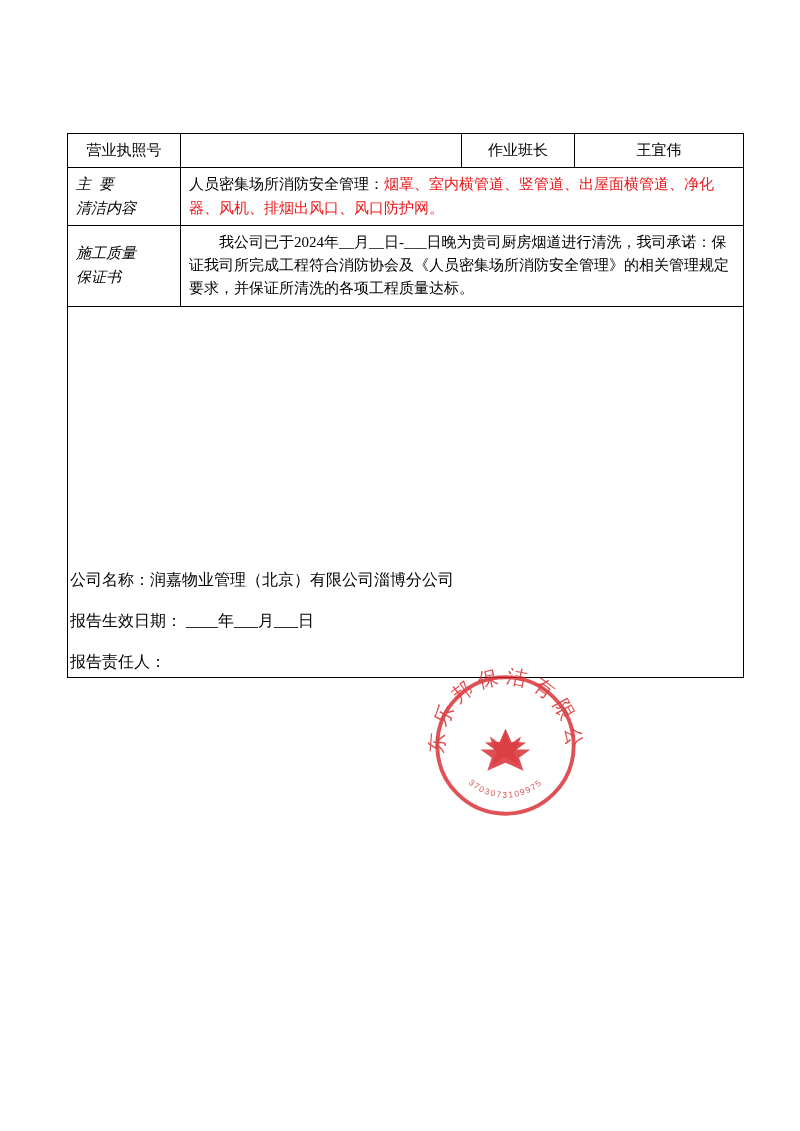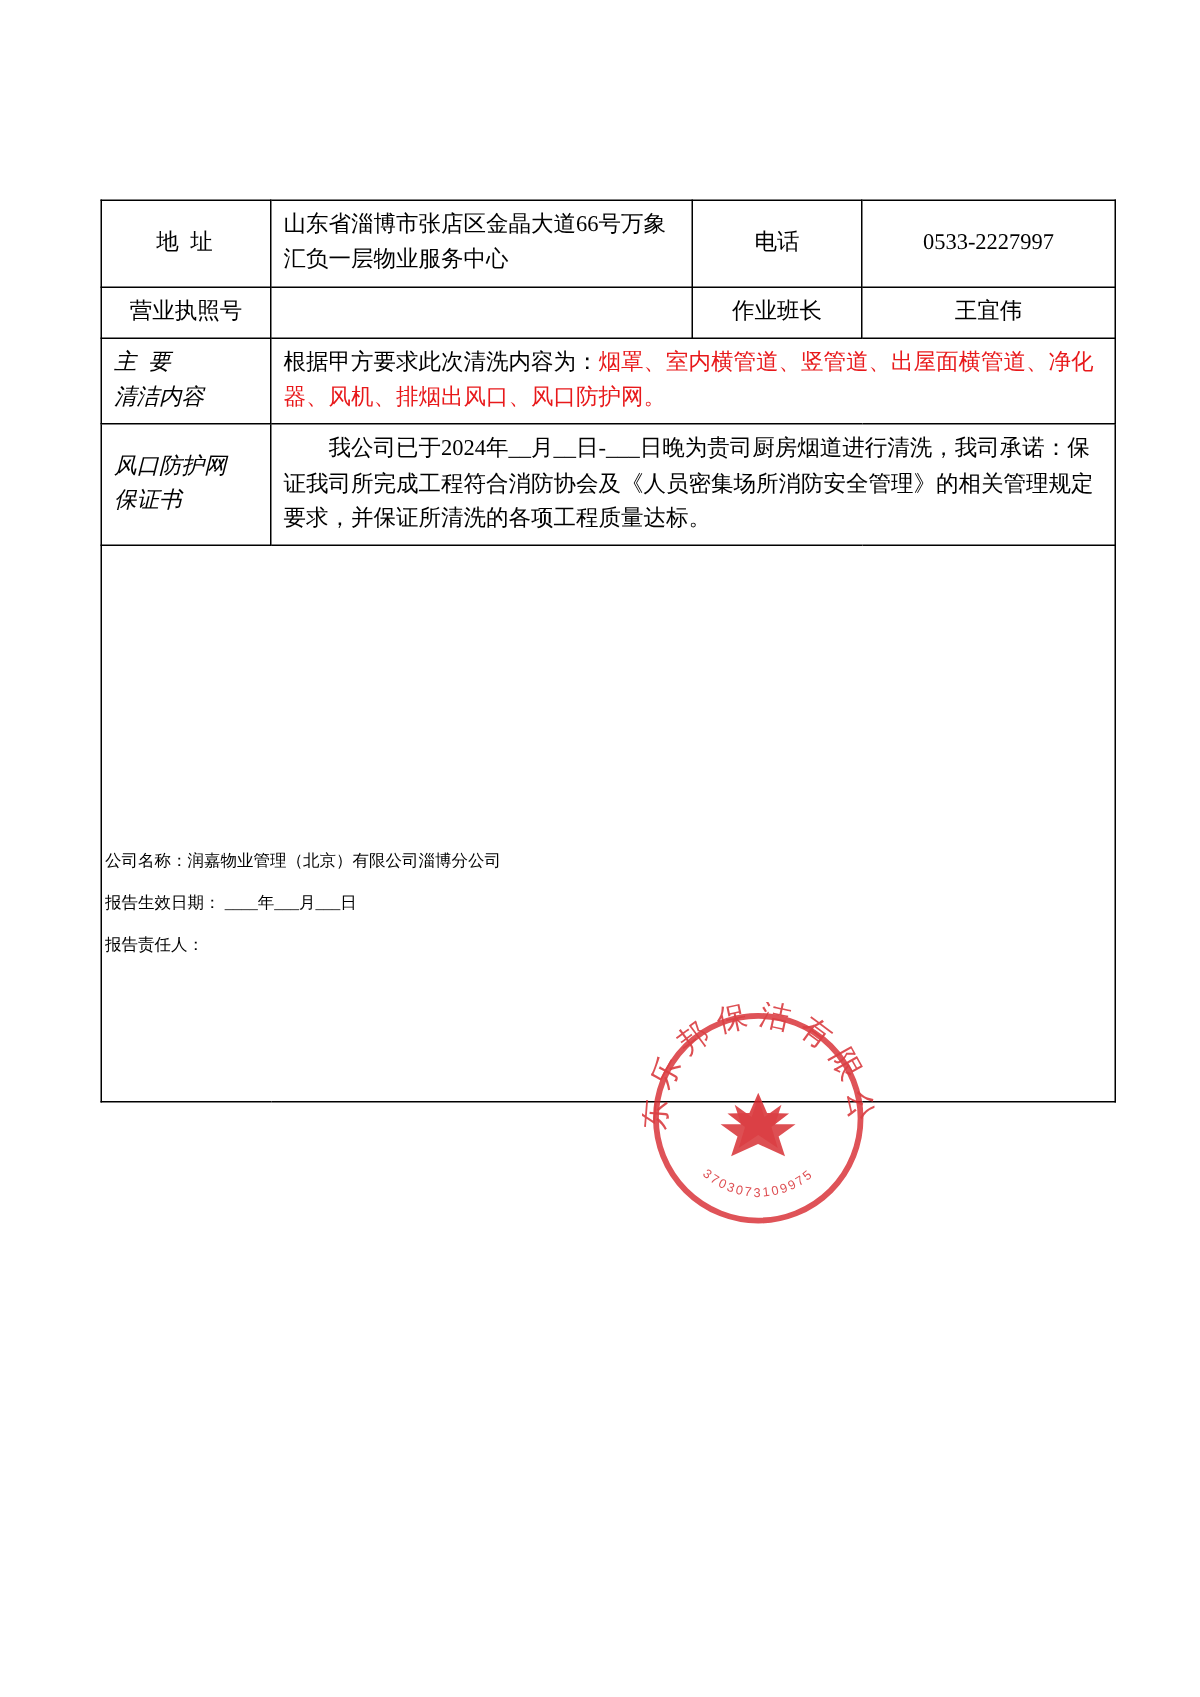--- a/index.html
+++ b/index.html
@@ -78,21 +78,21 @@
   }
   .blank-cell {
     height: 360px;
     vertical-align: top;
     position: relative;
   }
   .footer-block {
     position: absolute;
     left: 70px;
     top: 560px;
-    font-size: 11px;
+    font-size: 16px;
     line-height: 2.55;
     z-index: 3;
   }
   .footer-line {
     white-space: nowrap;
   }
   .stamp {
     position: absolute;
     left: 428px;
     top: 668px;
@@ -109,43 +109,37 @@
 
   <table class="doc-table">
     <colgroup>
       <col style="width:113px">
       <col style="width:281px">
       <col style="width:113px">
       <col style="width:169px">
     </colgroup>
     <tbody>
       <tr>
-        <td class="label-cell spaced">地 址</td>
-        <td class="addr-text">山东省淄博市张店区金晶大道66号万象汇负一层物业服务中心</td>
-        <td class="label-cell">电话</td>
-        <td class="value-cell">0533-2227997</td>
-      </tr>
-      <tr>
         <td class="label-cell">营业执照号</td>
         <td class="value-cell"></td>
         <td class="label-cell">作业班长</td>
         <td class="value-cell">王宜伟</td>
       </tr>
       <tr>
         <td class="two-line-label">
           <div class="spaced">主 要</div>
           <div>清洁内容</div>
         </td>
         <td class="content-cell" colspan="3">
-          <span>根据甲方要求此次清洗内容为：</span><span class="red">烟罩、室内横管道、竖管道、出屋面横管道、净化器、风机、排烟出风口、风口防护网。</span>
+          <span>人员密集场所消防安全管理：</span><span class="red">烟罩、室内横管道、竖管道、出屋面横管道、净化器、风机、排烟出风口、风口防护网。</span>
         </td>
       </tr>
       <tr>
         <td class="two-line-label">
-          <div>风口防护网</div>
+          <div>施工质量</div>
           <div>保证书</div>
         </td>
         <td class="guarantee-cell" colspan="3">
           <p class="first">我公司已于2024年__月__日-___日晚为贵司厨房烟道进行清洗，我司承诺：保证我司所完成工程符合消防协会及《人员密集场所消防安全管理》的相关管理规定要求，并保证所清洗的各项工程质量达标。</p>
         </td>
       </tr>
       <tr>
         <td class="blank-cell" colspan="4"></td>
       </tr>
     </tbody>

